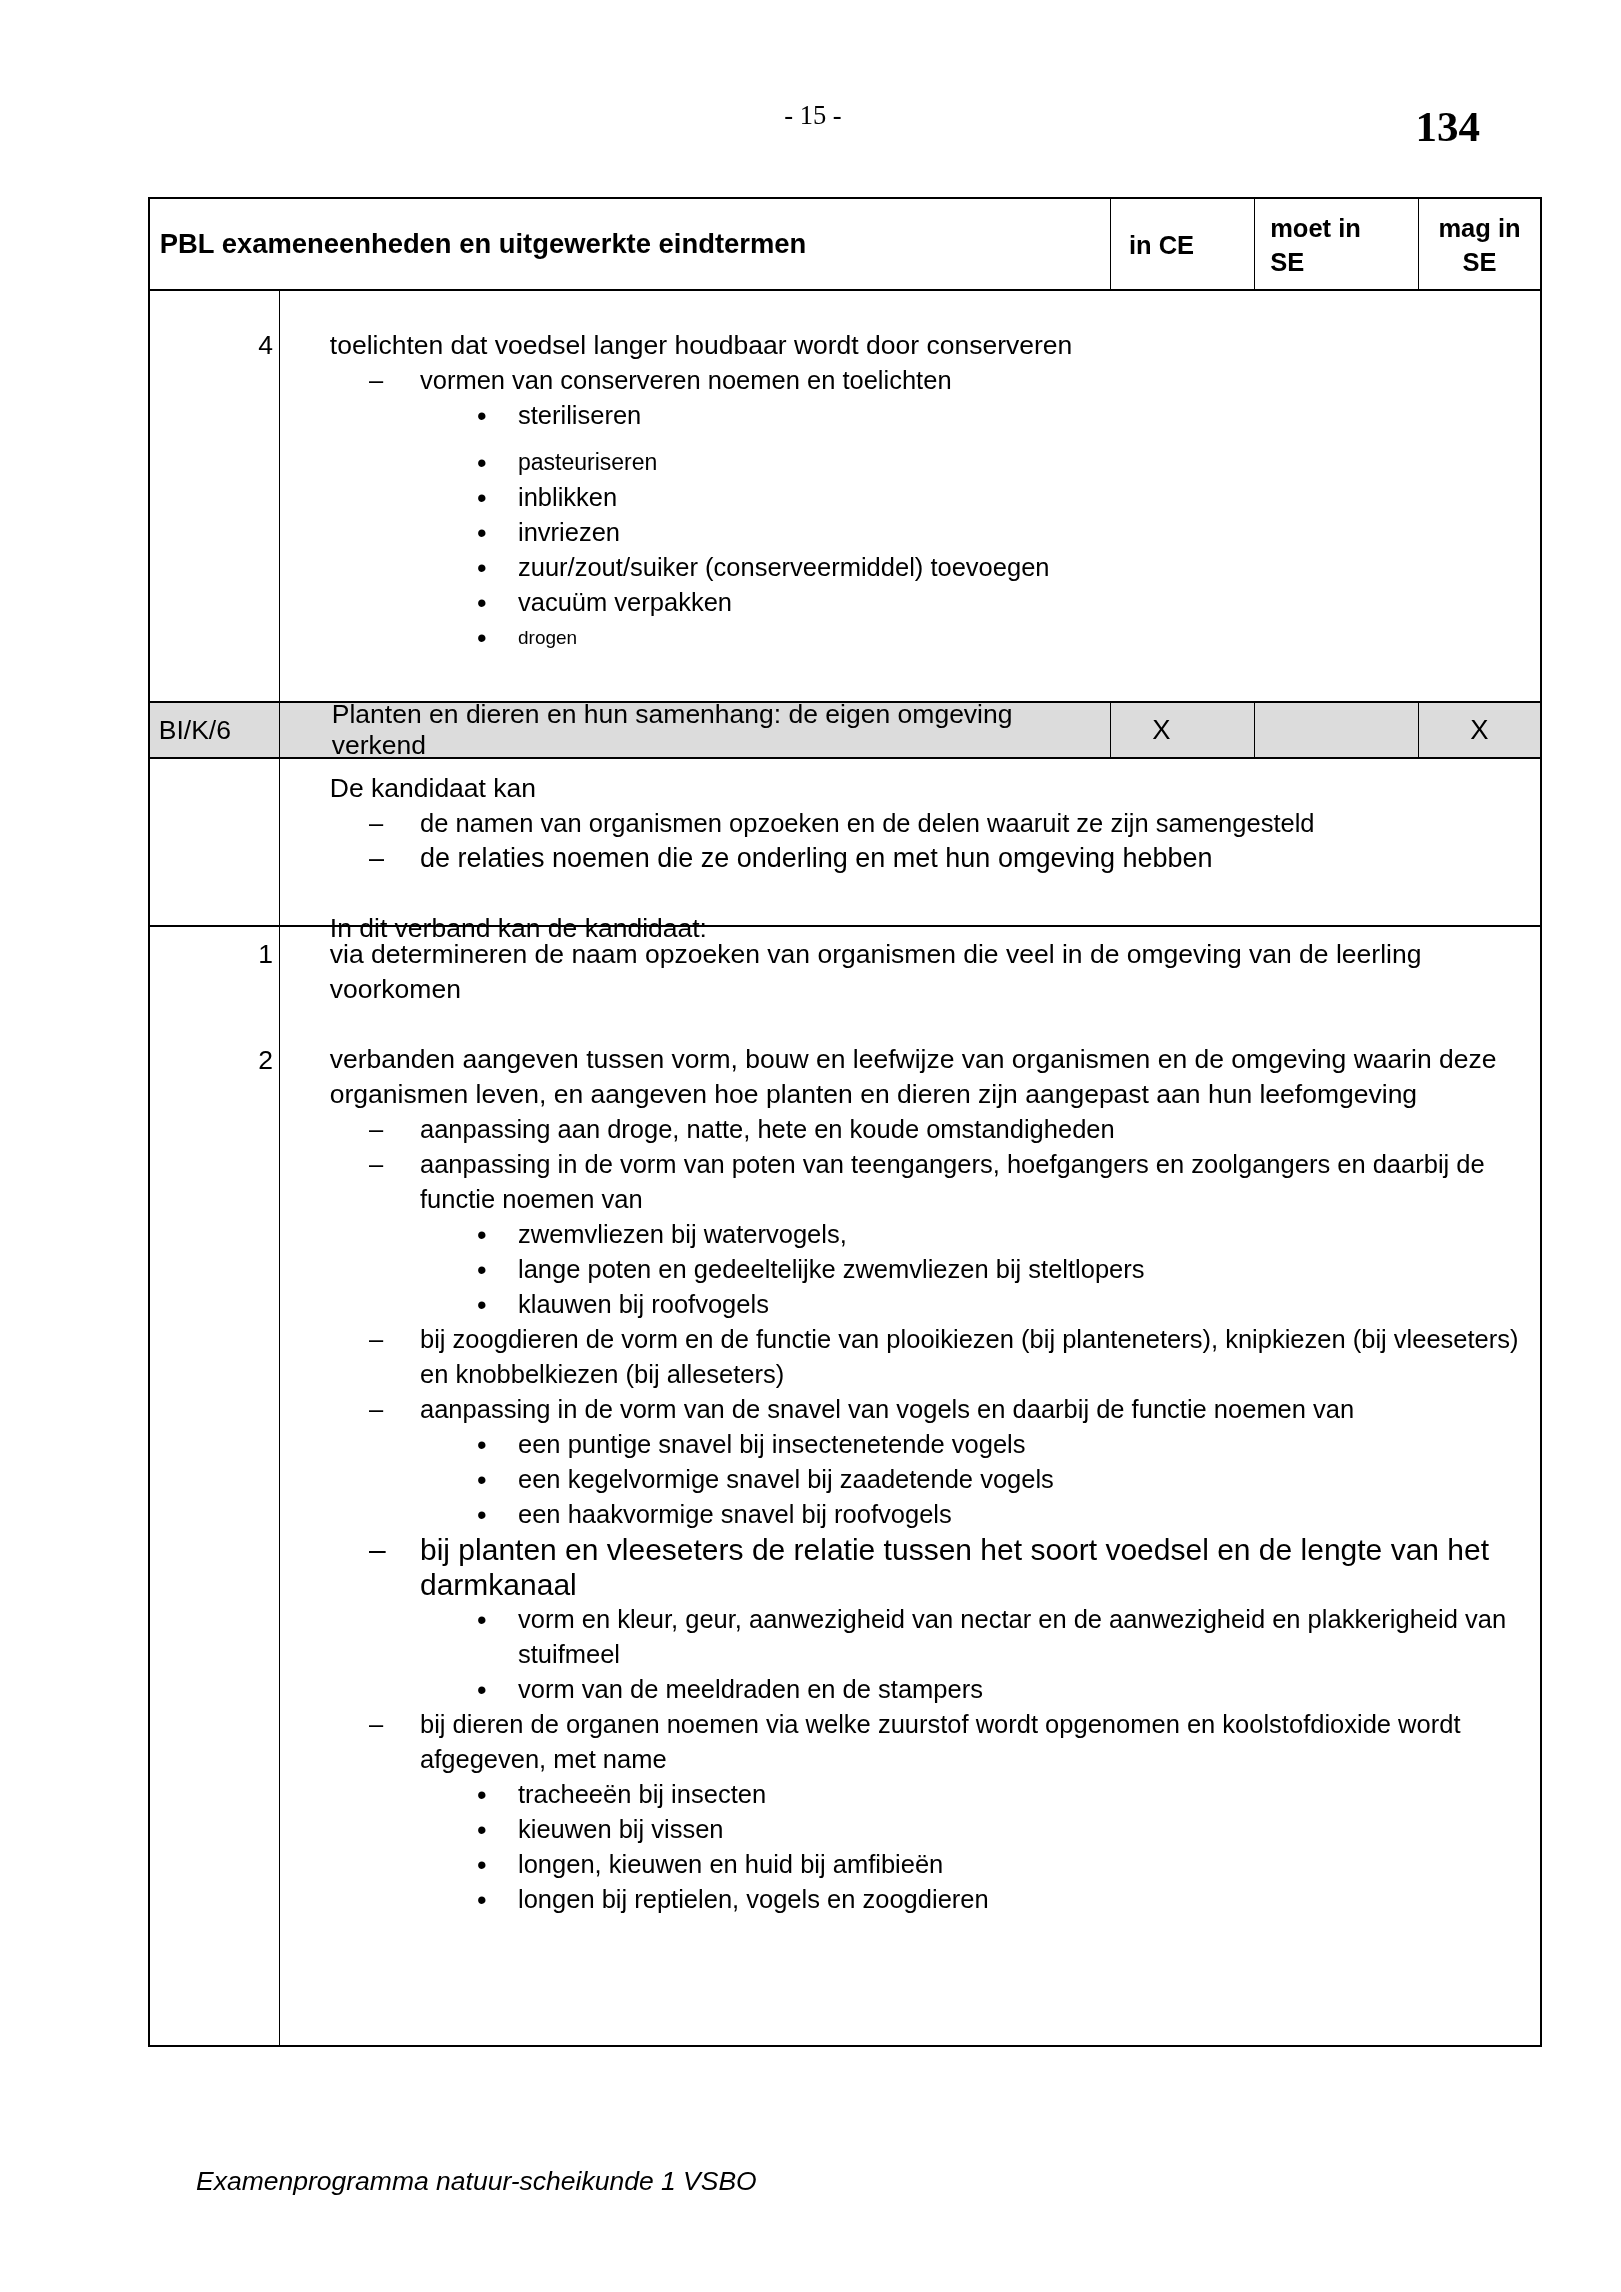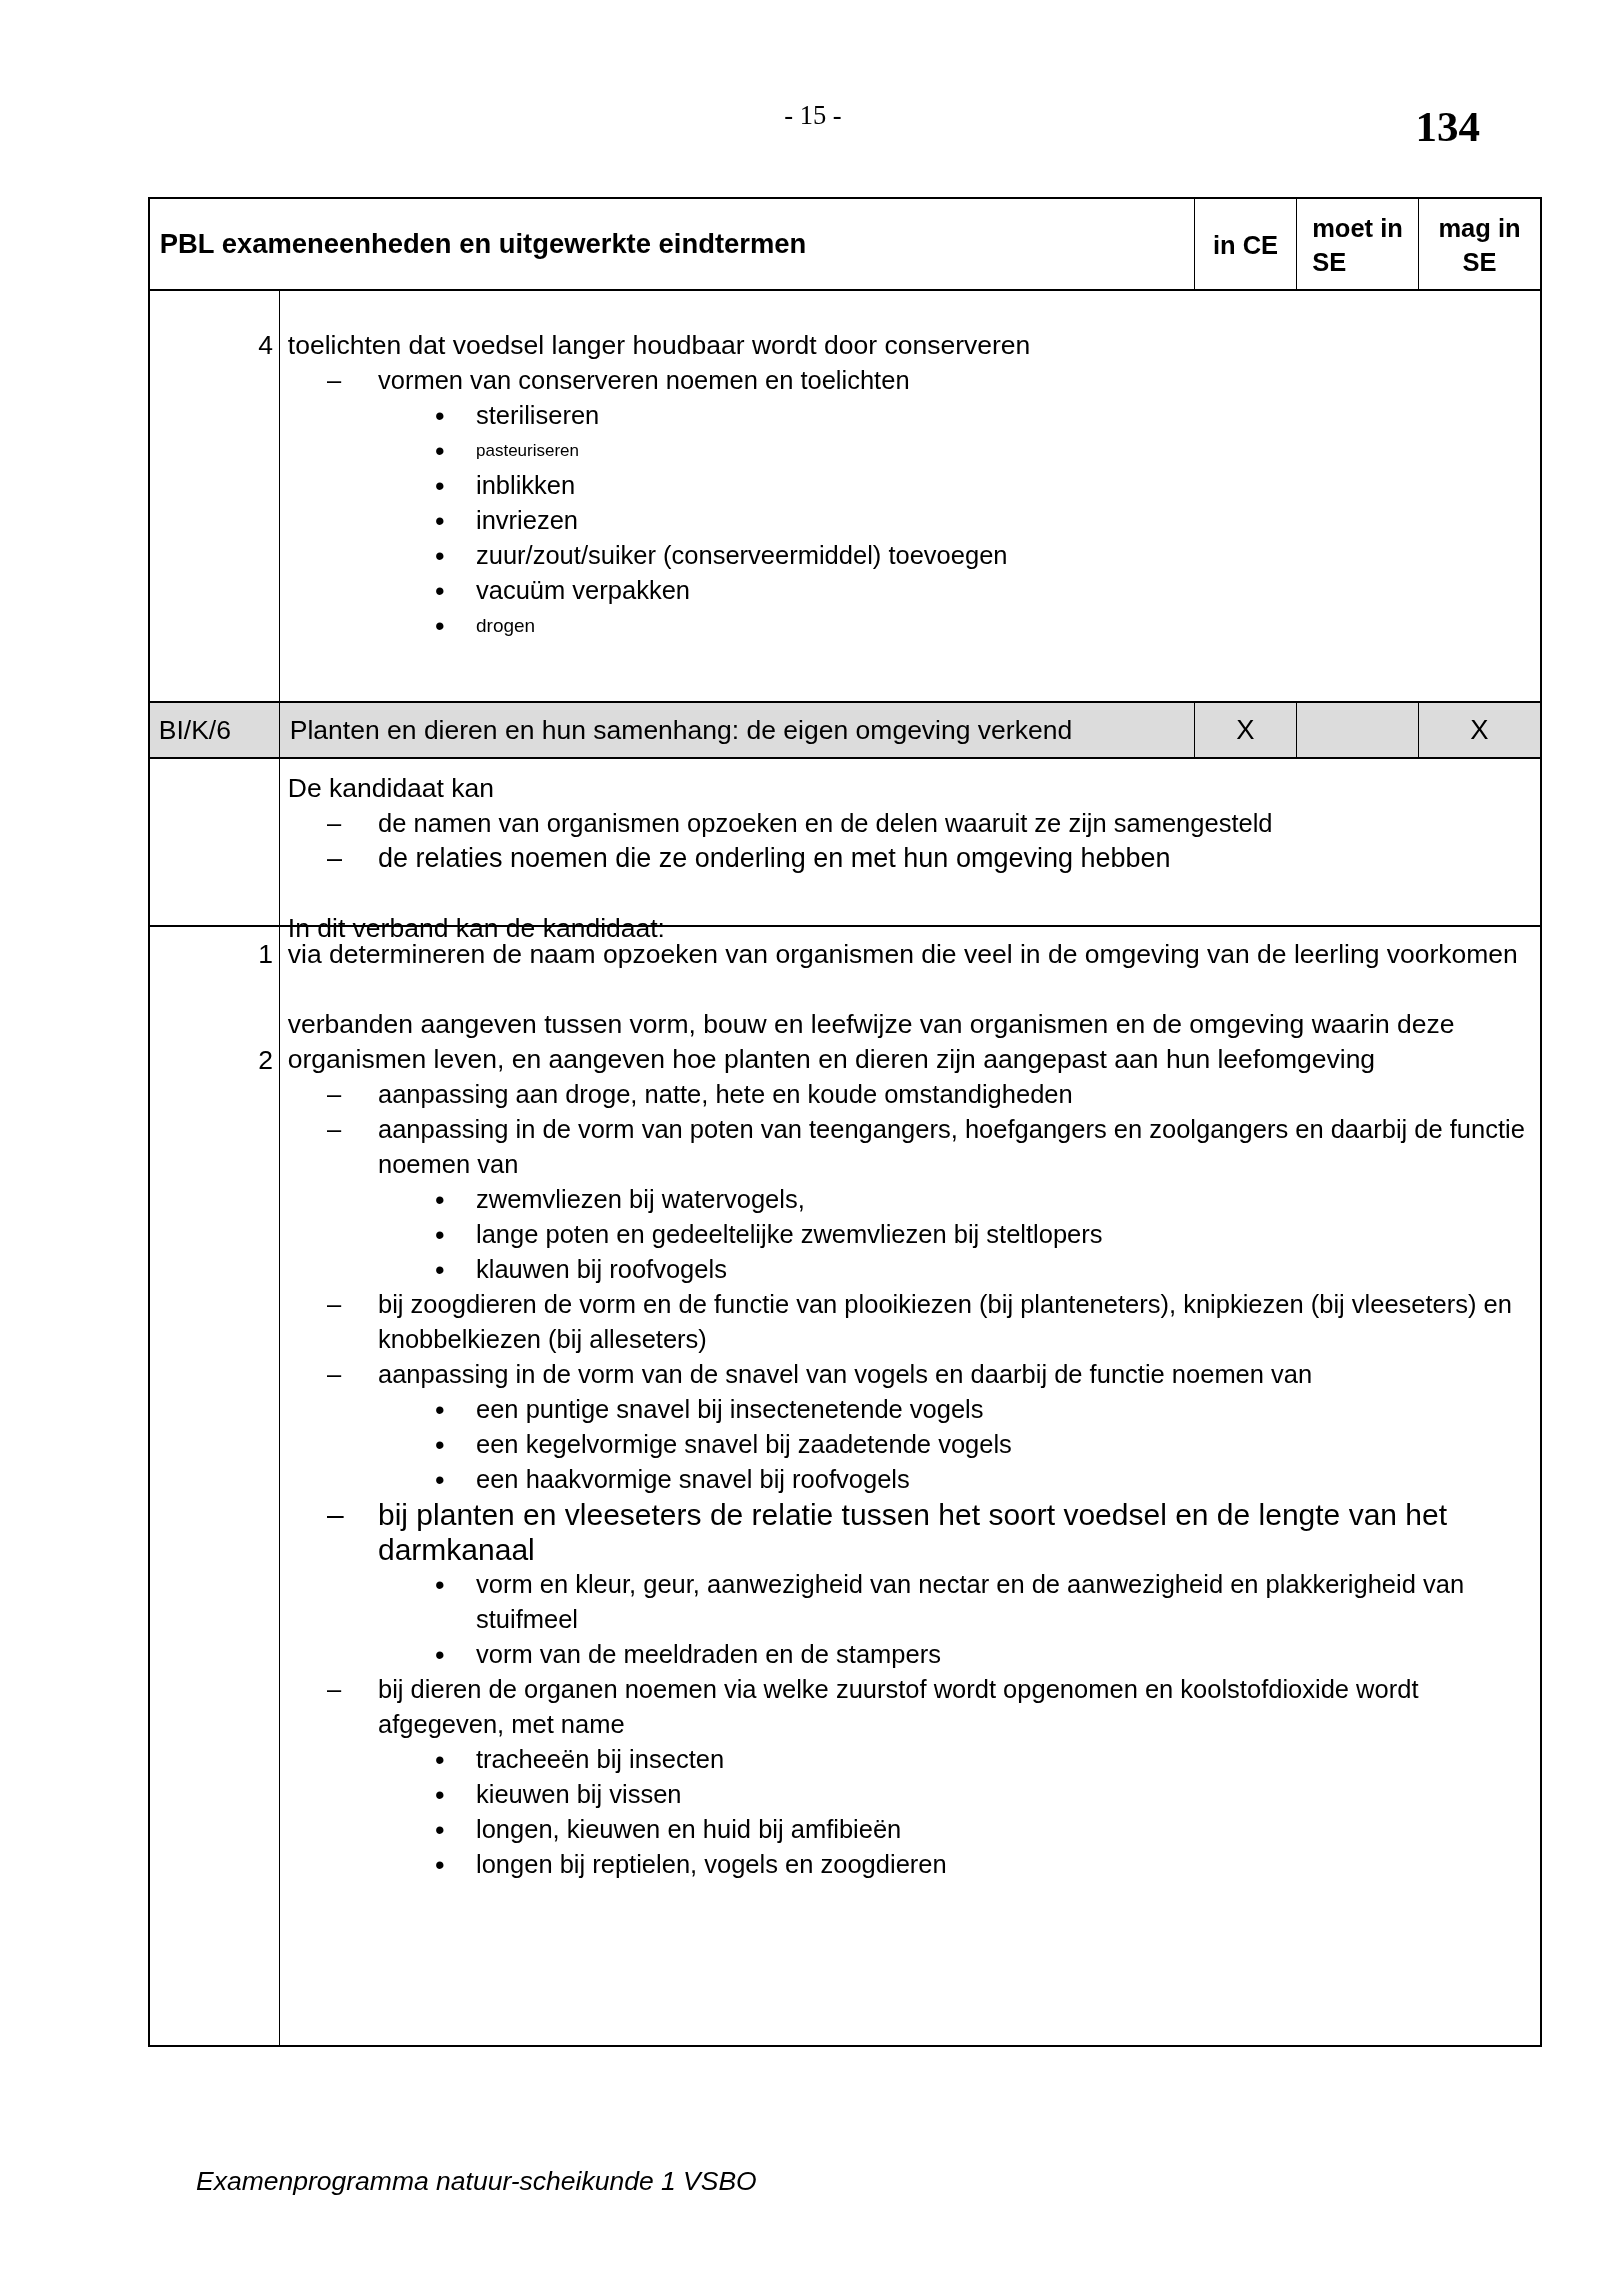--- a/index.html
+++ b/index.html
@@ -4,21 +4,21 @@
 <style>
   html, body { margin: 0; padding: 0; background: #ffffff; }
   body { width: 1621px; height: 2293px; position: relative; overflow: hidden;
          font-family: "Liberation Sans", sans-serif; color: #000; }
   .page-num { position: absolute; top: 100px; left: 774px; width: 78px; text-align: center;
               font-family: "Liberation Serif", serif; font-size: 26.5px; }
   .doc-num { position: absolute; top: 102px; left: 1343px; width: 137px; text-align: right;
              font-family: "Liberation Serif", serif; font-weight: bold; font-size: 43px; }
   .tbl { position: absolute; left: 148px; top: 197px; width: 1394px; border: 2px solid #000;
          box-sizing: border-box; }
-  .row { display: flex; position: relative; box-sizing: border-box; }
+  .row { display: flex; position: relative; box-sizing: border-box; gap: 42px; }
   .row + .row { border-top: 2px solid #000; }
   .c-code { width: 130px; border-right: 1.5px solid #000; box-sizing: border-box; font-size: 26.5px; }
   .c-main { flex: 1; box-sizing: border-box; font-size: 26.5px; }
   .c-ce { width: 102px; border-left: 1.5px solid #000; box-sizing: border-box; text-align: center; }
   .c-moet { width: 122px; border-left: 1.5px solid #000; box-sizing: border-box; text-align: left; }
   .c-mag { width: 122px; border-left: 1.5px solid #000; box-sizing: border-box; text-align: center; }
   .hdr { height: 90px; }
   .hdr .c-title { flex: 1; font-size: 27.4px; padding-left: 9.8px; display: flex; align-items: center; }
   .hdr .c-ce, .hdr .c-moet, .hdr .c-mag { font-size: 25.5px; font-weight: bold; display: flex;
          align-items: center; justify-content: center; line-height: 34px; padding-top: 2px; }
@@ -67,21 +67,21 @@
   </div>
 
   <div class="row" style="height:412px;">
     <div class="c-code" style="padding-top:37px;">
       <div class="num">4</div>
     </div>
     <div class="c-main" style="padding-top:37px;">
       <div class="txt">toelichten dat voedsel langer houdbaar wordt door conserveren</div>
       <div class="dash" style="font-size:25.5px;">vormen van conserveren noemen en toelichten</div>
       <div class="dot" style="font-size:25.5px;">steriliseren</div>
-      <div class="dot" style="font-size:17px;">pasteuriseren</div>
+      <div class="dot" style="font-size:23px;margin-top:12px;">pasteuriseren</div>
       <div class="dot" style="font-size:25.5px;">inblikken</div>
       <div class="dot" style="font-size:25.5px;">invriezen</div>
       <div class="dot" style="font-size:25.5px;">zuur/zout/suiker (conserveermiddel) toevoegen</div>
       <div class="dot" style="font-size:25.5px;">vacuüm verpakken</div>
       <div class="dot" style="font-size:19px;">drogen</div>
     </div>
   </div>
 
   <div class="row gray">
     <div class="c-code">

